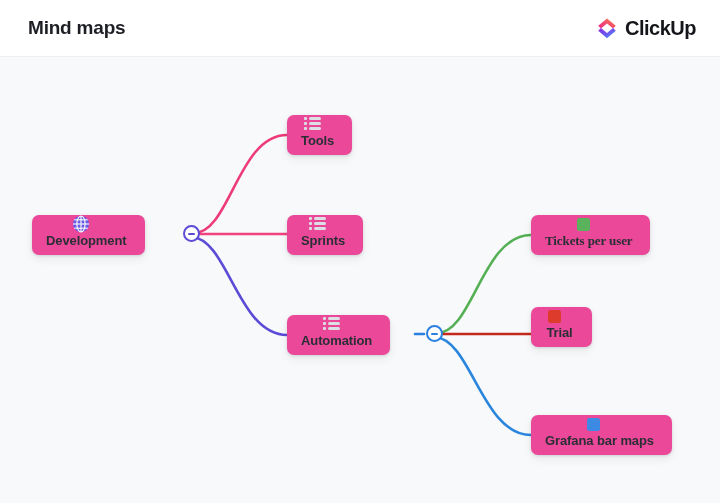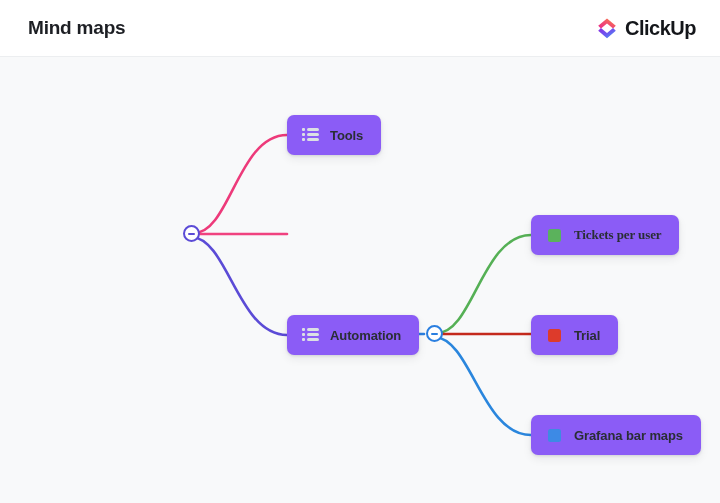--- a/index.html
+++ b/index.html
@@ -35,26 +35,27 @@
     position:absolute; left:0; top:57px; width:720px; height:446px;
     background:#f8f9fa;
     overflow:hidden;
   }
   .edges { position:absolute; left:0; top:0; width:720px; height:446px; }
 
   
   .node {
     position:absolute;
     display:flex; align-items:center;
-    background:#8b5cf6;
+    background:#ec4899;
     border-radius:7px;
     box-shadow:0 1px 3px rgba(22,27,38,0.13), 0 4px 10px rgba(22,27,38,0.07);
     padding:0 18px 0 14px;
     height:40px;
     white-space:nowrap;
+    flex-direction:column;
   }
   .node-label {
     font-size:13px; font-weight:bold; color:#2a2e35;
     letter-spacing:-0.1px;
   }
   .node-icon {
     width:18px; height:18px; margin-right:11px;
     display:flex; align-items:center; justify-content:center;
     flex:0 0 auto;
   }
@@ -117,58 +118,86 @@
 
       <path d="M 437 276 C 473 276, 482 178, 531 178" fill="none" stroke="#55b055" stroke-width="2.6" stroke-linecap="round"></path>
 
       <path d="M 437 277 L 531 277" fill="none" stroke="#c42a1c" stroke-width="2.6" stroke-linecap="round"></path>
 
       <path d="M 435 280 C 471 282, 482 378, 531 378" fill="none" stroke="#2a86dd" stroke-width="2.6" stroke-linecap="round"></path>
 
       <path d="M 415 277 L 424 277" fill="none" stroke="#2a7fe0" stroke-width="2.6" stroke-linecap="round"></path>
     </svg>
 
+    <div class="node" style="left:32px; top:158px;">
+      <span class="node-icon">
+        <svg viewBox="0 0 18 18" width="18" height="18">
+          <circle cx="9" cy="9" r="8" fill="#6b5ce7"></circle>
+          <g stroke="#ffffff" stroke-width="1.1" fill="none">
+            <line x1="1" y1="9" x2="17" y2="9"></line>
+            <line x1="2.2" y1="4.8" x2="15.8" y2="4.8"></line>
+            <line x1="2.2" y1="13.2" x2="15.8" y2="13.2"></line>
+            <line x1="9" y1="1" x2="9" y2="17"></line>
+            <ellipse cx="9" cy="9" rx="4.1" ry="8"></ellipse>
+          </g>
+        </svg>
+      </span>
+      <span class="node-label">Development</span>
+    </div>
 
     <div class="node" style="left:287px; top:58px;">
       <span class="node-icon">
         <span class="listicon">
           <i class="lr0"></i>
             <b class="lr0"></b>
           <i class="lr1"></i>
             <b class="lr1"></b>
           <i class="lr2"></i>
             <b class="lr2"></b>
         </span>
       </span>
       <span class="node-label">Tools</span>
     </div>
 
-
-    <div class="node" style="left:287px; top:258px;">
+    <div class="node" style="left:287px; top:158px;">
       <span class="node-icon">
         <span class="listicon">
           <i class="lr0"></i>
             <b class="lr0"></b>
           <i class="lr1"></i>
             <b class="lr1"></b>
           <i class="lr2"></i>
             <b class="lr2"></b>
         </span>
       </span>
+      <span class="node-label">Sprints</span>
+    </div>
+
+    <div class="node" style="left:287px; top:258px;">
+      <span class="node-icon">
+        <span class="listicon">
+          <i class="lr0"></i>
+            <b class="lr0"></b>
+          <i class="lr1"></i>
+            <b class="lr1"></b>
+          <i class="lr2"></i>
+            <b class="lr2"></b>
+        </span>
+      </span>
       <span class="node-label">Automation</span>
     </div>
 
     <div class="node" style="left:531px; top:158px;font-family:Liberation Serif, serif;">
       <span class="node-icon">
         <span class="sq" style="background:#5bb25c;"></span>
       </span>
       <span class="node-label">Tickets per user</span>
     </div>
 
-    <div class="node" style="left:531px; top:258px;justify-content:center;">
+    <div class="node" style="left:531px; top:250px;">
       <span class="node-icon">
         <span class="sq" style="background:#dd3b2b;"></span>
       </span>
       <span class="node-label">Trial</span>
     </div>
 
     <div class="node" style="left:531px; top:358px;">
       <span class="node-icon">
         <span class="sq" style="background:#3d8ae5;"></span>
       </span>

